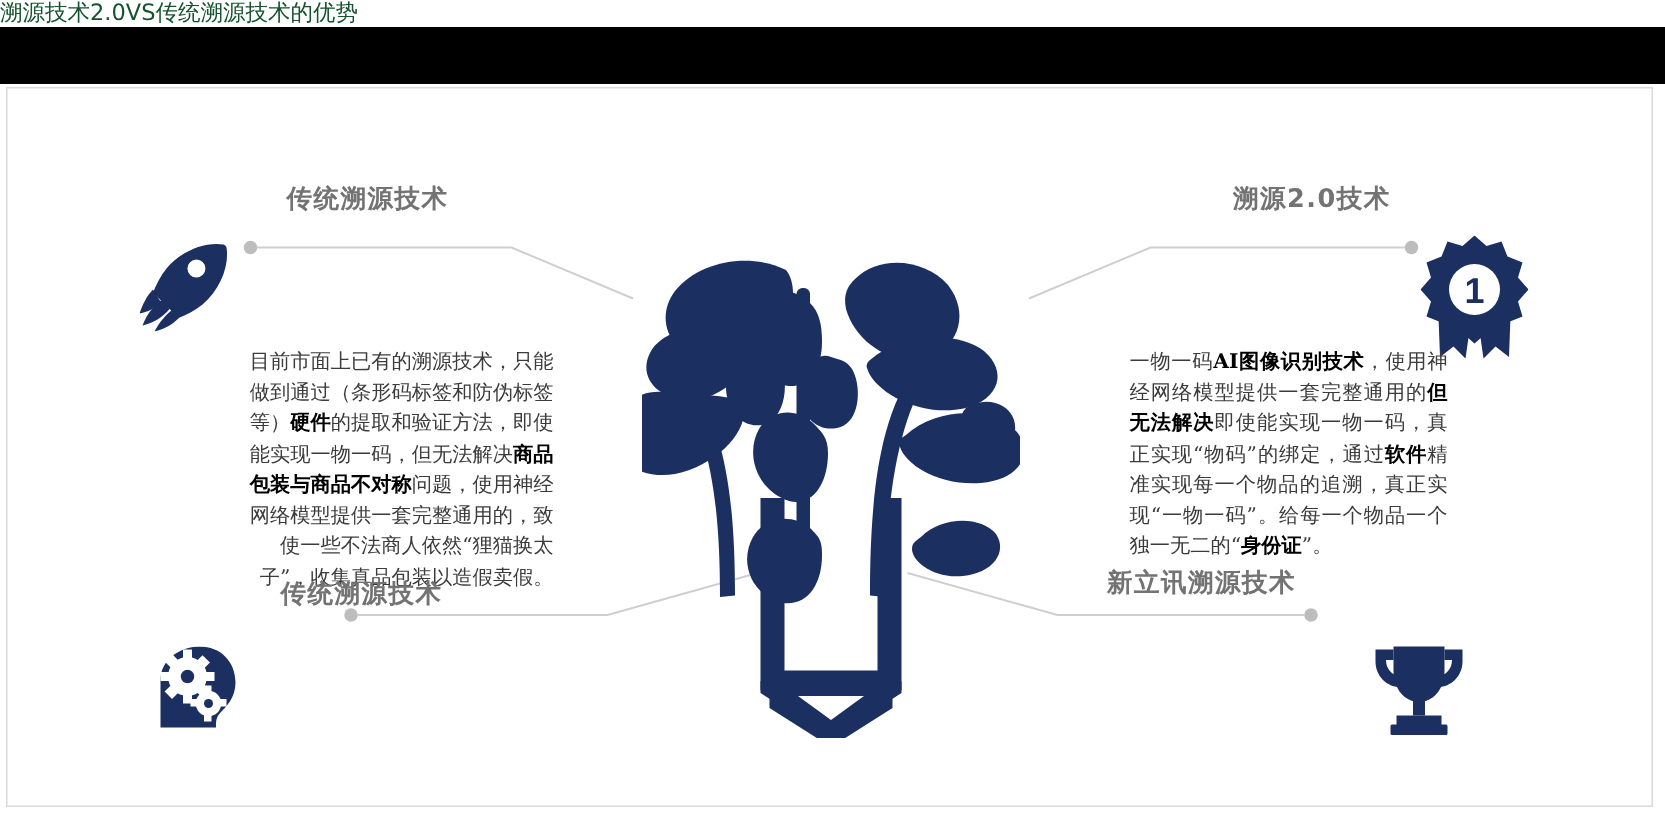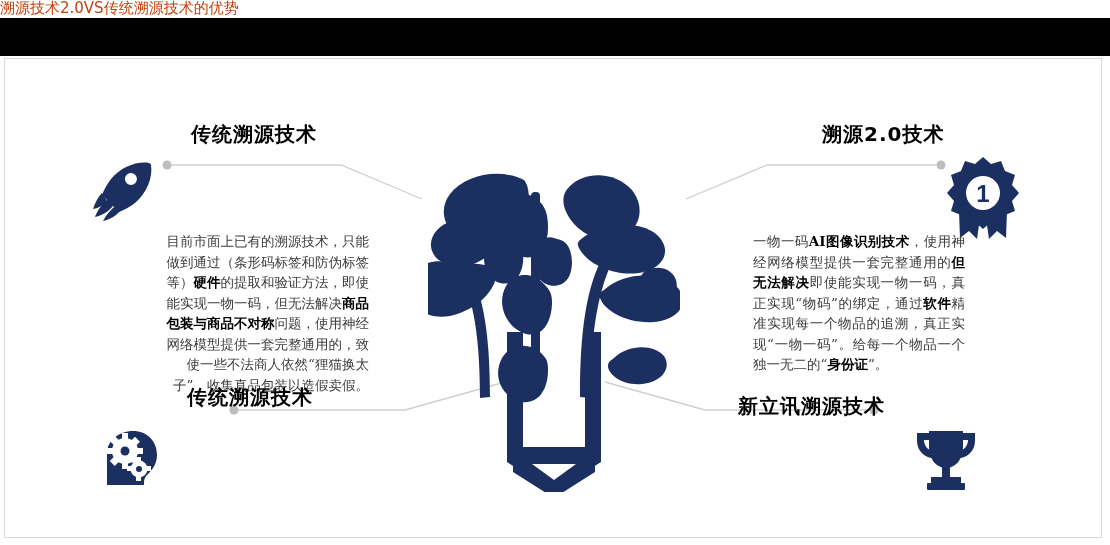--- a/index.html
+++ b/index.html
@@ -13,21 +13,21 @@
 
   
   .title-strip{
     position:absolute;left:0;top:0;width:1110px;height:18px;
     background:#ffffff;
     overflow:hidden;
   }
   .title-strip span{
     position:absolute;left:0;top:-1px;
     font-size:15px;line-height:18px;
-    color:#c2410c;
+    color:#14532d;
     font-family:"DejaVu Sans","Liberation Sans",sans-serif;
     white-space:nowrap;
   }
   .black-band{
     position:absolute;left:0;top:18px;width:1110px;height:38px;
     background:#000000;
   }
 
   
   .panel{
@@ -38,31 +38,31 @@
     box-sizing:border-box;
     overflow:hidden;
   }
 
   
   .lines{position:absolute;left:0;top:0;width:1098px;height:480px;}
 
   
   .heading{
     position:absolute;
-    font-size:20px;
+    font-size:17px;
     font-weight:bold;
-    color:#000000;
+    color:#737373;
     letter-spacing:1px;
     white-space:nowrap;
     font-family:"DejaVu Sans","Liberation Sans",sans-serif;
   }
   .h-tl{left:186px;top:62px;}
   .h-tr{left:817px;top:62px;}
   .h-bl{left:182px;top:325px;}
-  .h-br{left:733px;top:334px;}
+  .h-br{left:733px;top:318px;}
 
   
   .para{
     position:absolute;
     width:212px;
     font-size:13.5px;
     line-height:20.5px;
     color:#3b3b3b;
     font-family:"DejaVu Serif","Liberation Serif",serif;
     text-align:justify;

